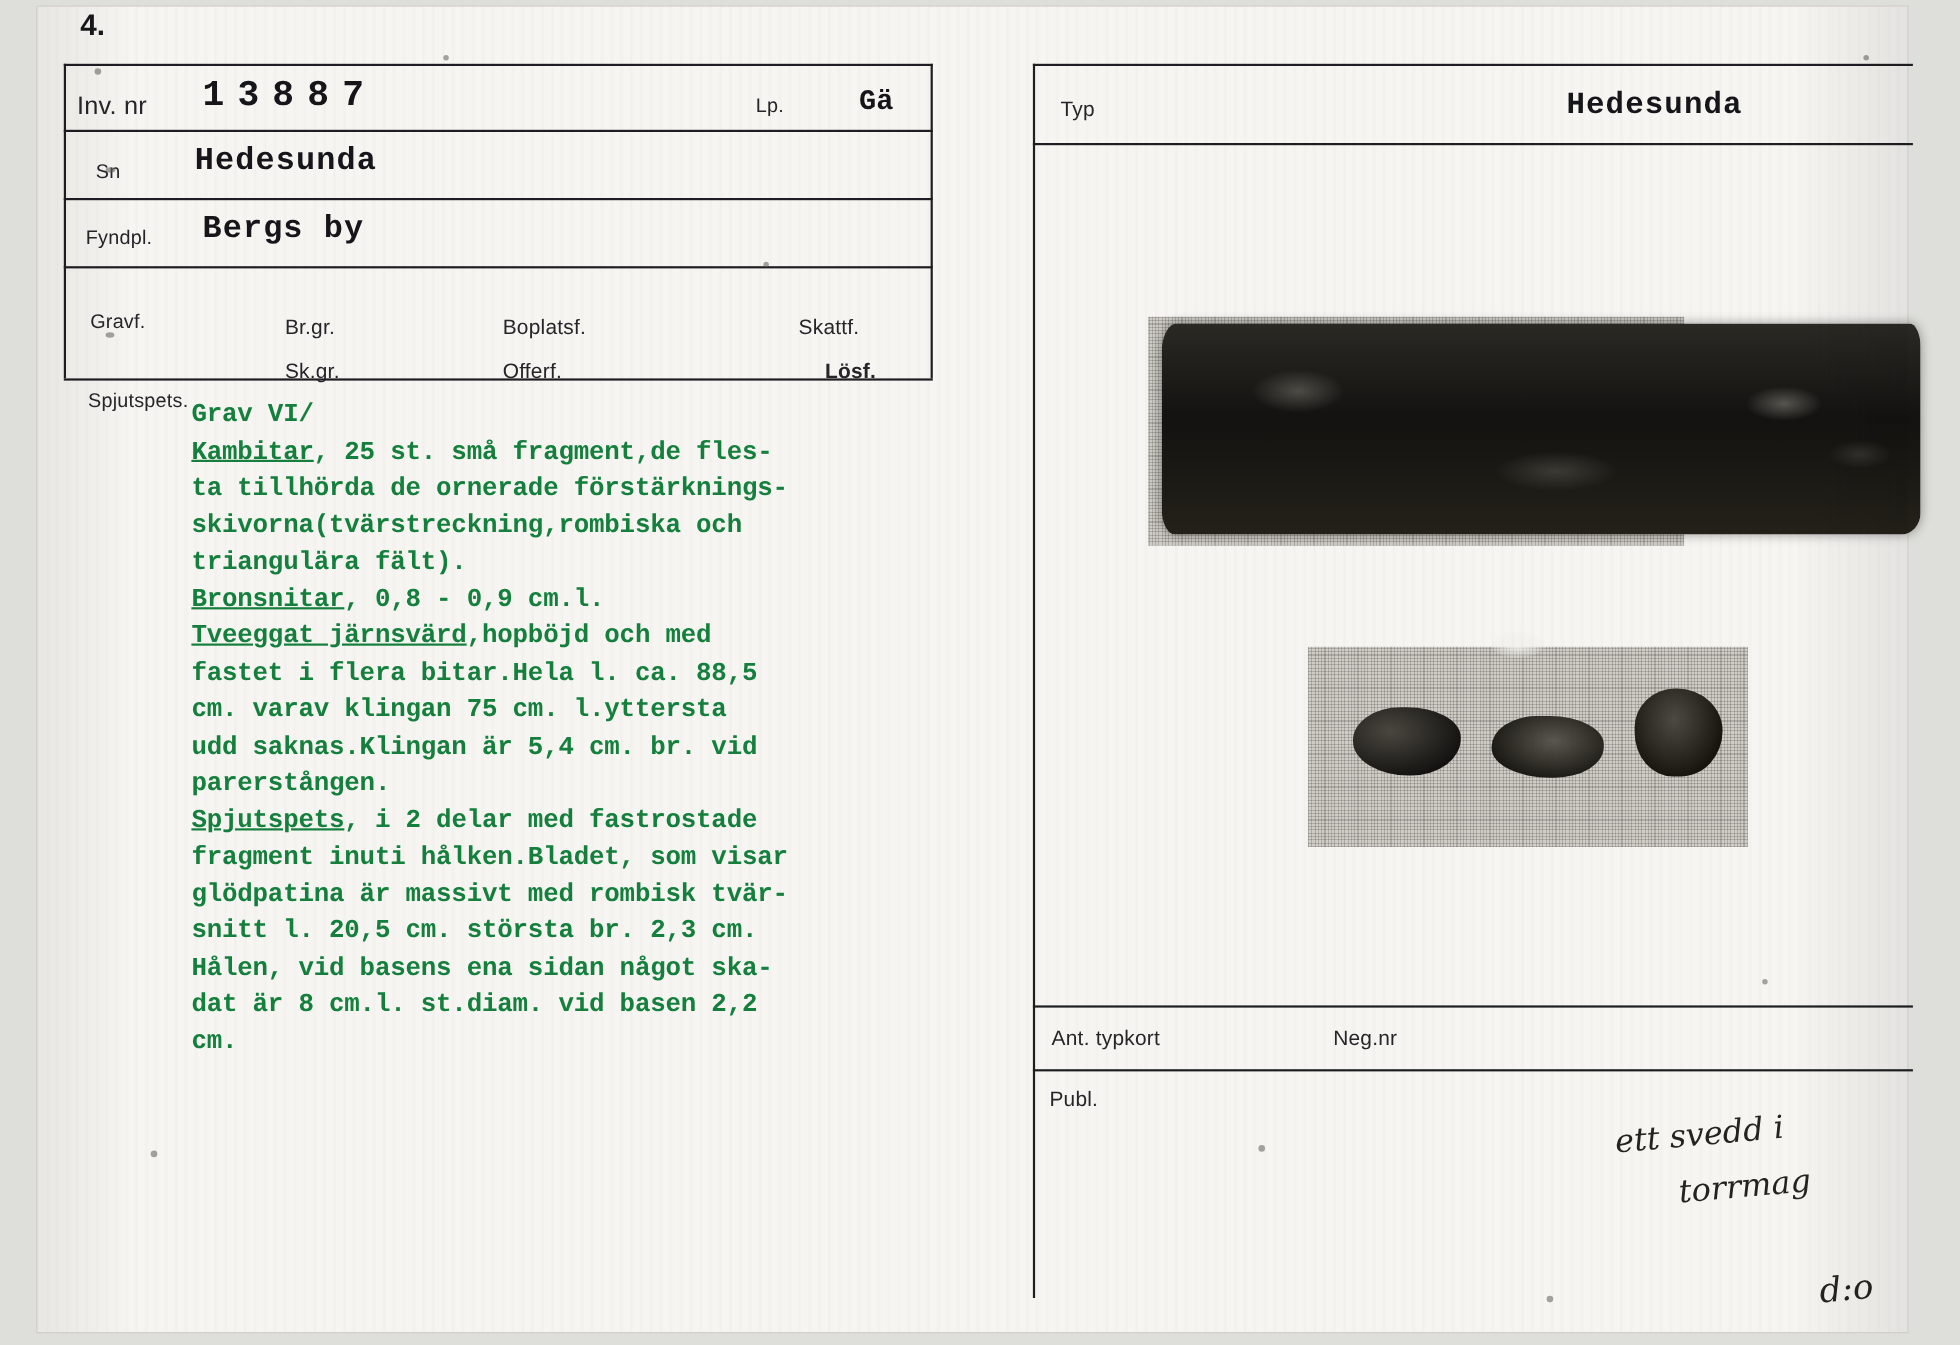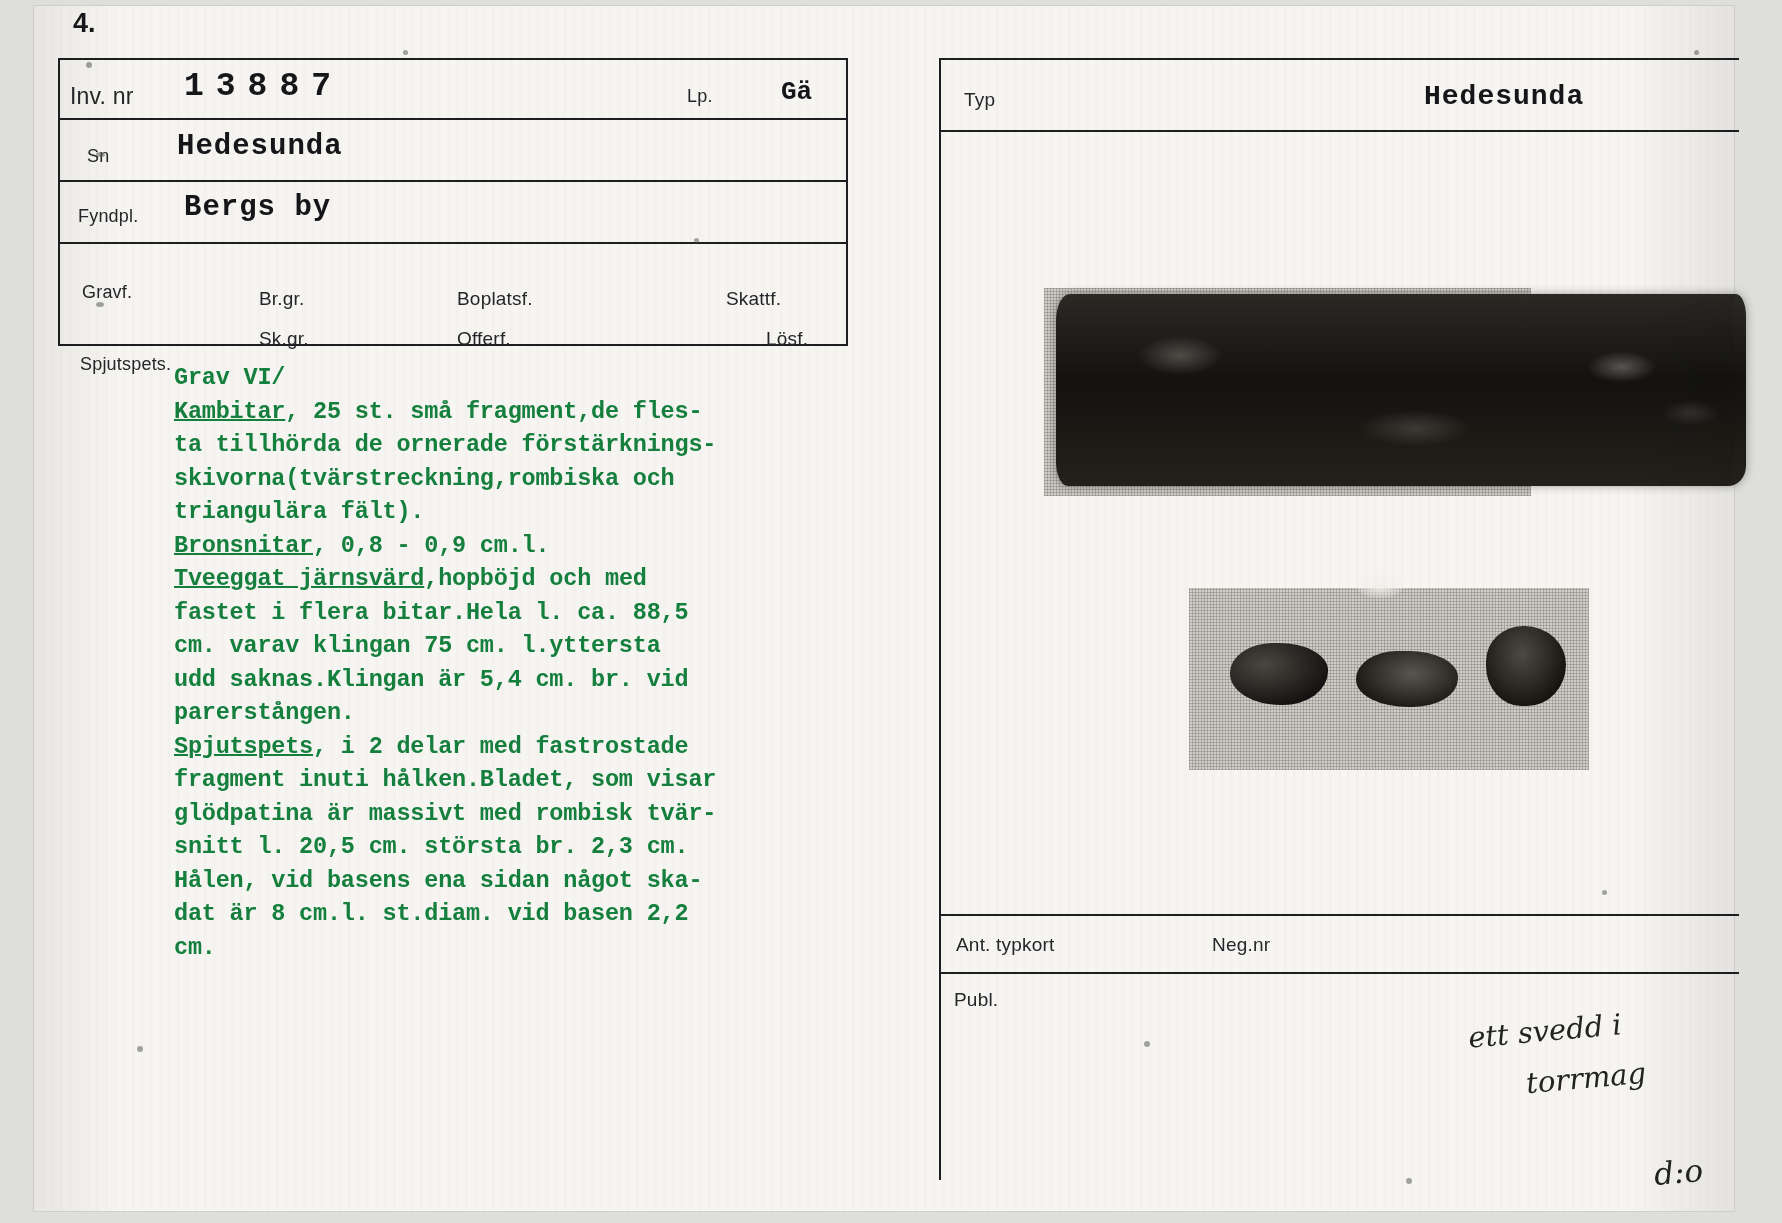--- a/index.html
+++ b/index.html
@@ -209,21 +209,21 @@
     <div class="lbl" id="lbl-fyndpl">Fyndpl.</div>
     <div class="typed" id="val-fyndpl">Bergs by</div>
 
     <div class="lbl" id="lbl-gravf">Gravf.</div>
 
     <div class="lbl gcell" style="left:225px; top:282px;">Br.gr.</div>
     <div class="lbl gcell" style="left:423px; top:282px;">Boplatsf.</div>
     <div class="lbl gcell" style="left:692px; top:282px;">Skattf.</div>
     <div class="lbl gcell" style="left:225px; top:322px;">Sk.gr.</div>
     <div class="lbl gcell" style="left:423px; top:322px;">Offerf.</div>
-    <div class="lbl gcell" style="left:732px; top:322px;">Lösf.</div>
+    <div class="lbl gcell" style="left:716px; top:322px;font-weight:bold;">Lösf.</div>
 
     <div class="lbl" id="lbl-beskr">Spjutspets.</div>
     <div id="desc">Grav VI/
 <span class="u">Kambitar</span>, 25 st. små fragment,de fles-
 ta tillhörda de ornerade förstärknings-
 skivorna(tvärstreckning,rombiska och
 triangulära fält).
 <span class="u">Bronsnitar</span>, 0,8 - 0,9 cm.l.
 <span class="u">Tveeggat järnsvärd</span>,hopböjd och med
 fastet i flera bitar.Hela l. ca. 88,5

